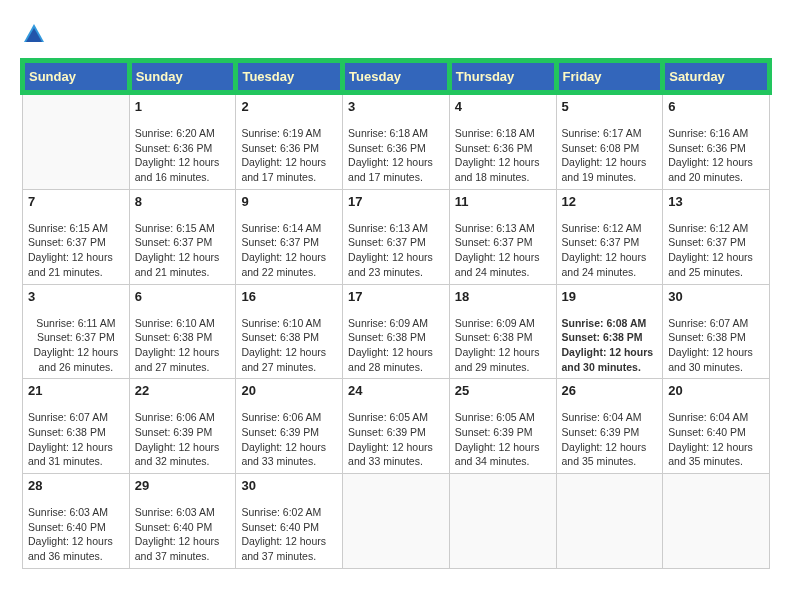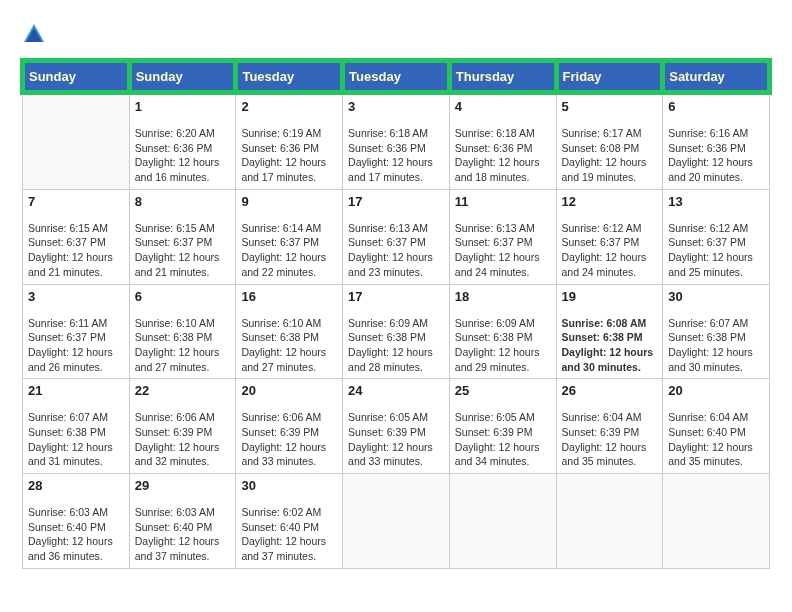--- a/index.html
+++ b/index.html
@@ -221,21 +221,21 @@
           <span class="day-num">13</span>
           <div class="day-info" style="white-space: pre-line;">Sunrise: 6:12 AM
 Sunset: 6:37 PM
 Daylight: 12 hours
 and 25 minutes.</div>
         </td>
       </tr>
       <tr class="week-row">
         <td>
           <span class="day-num">3</span>
-          <div class="day-info" style="white-space: pre-line;">Sunrise: 6:11 AM
+          <div class="day-info" style="white-space: pre-line; text-align: center;">Sunrise: 6:11 AM
 Sunset: 6:37 PM
 Daylight: 12 hours
 and 26 minutes.</div>
         </td>
         <td>
           <span class="day-num">6</span>
           <div class="day-info" style="white-space: pre-line;">Sunrise: 6:10 AM
 Sunset: 6:38 PM
 Daylight: 12 hours
 and 27 minutes.</div>

